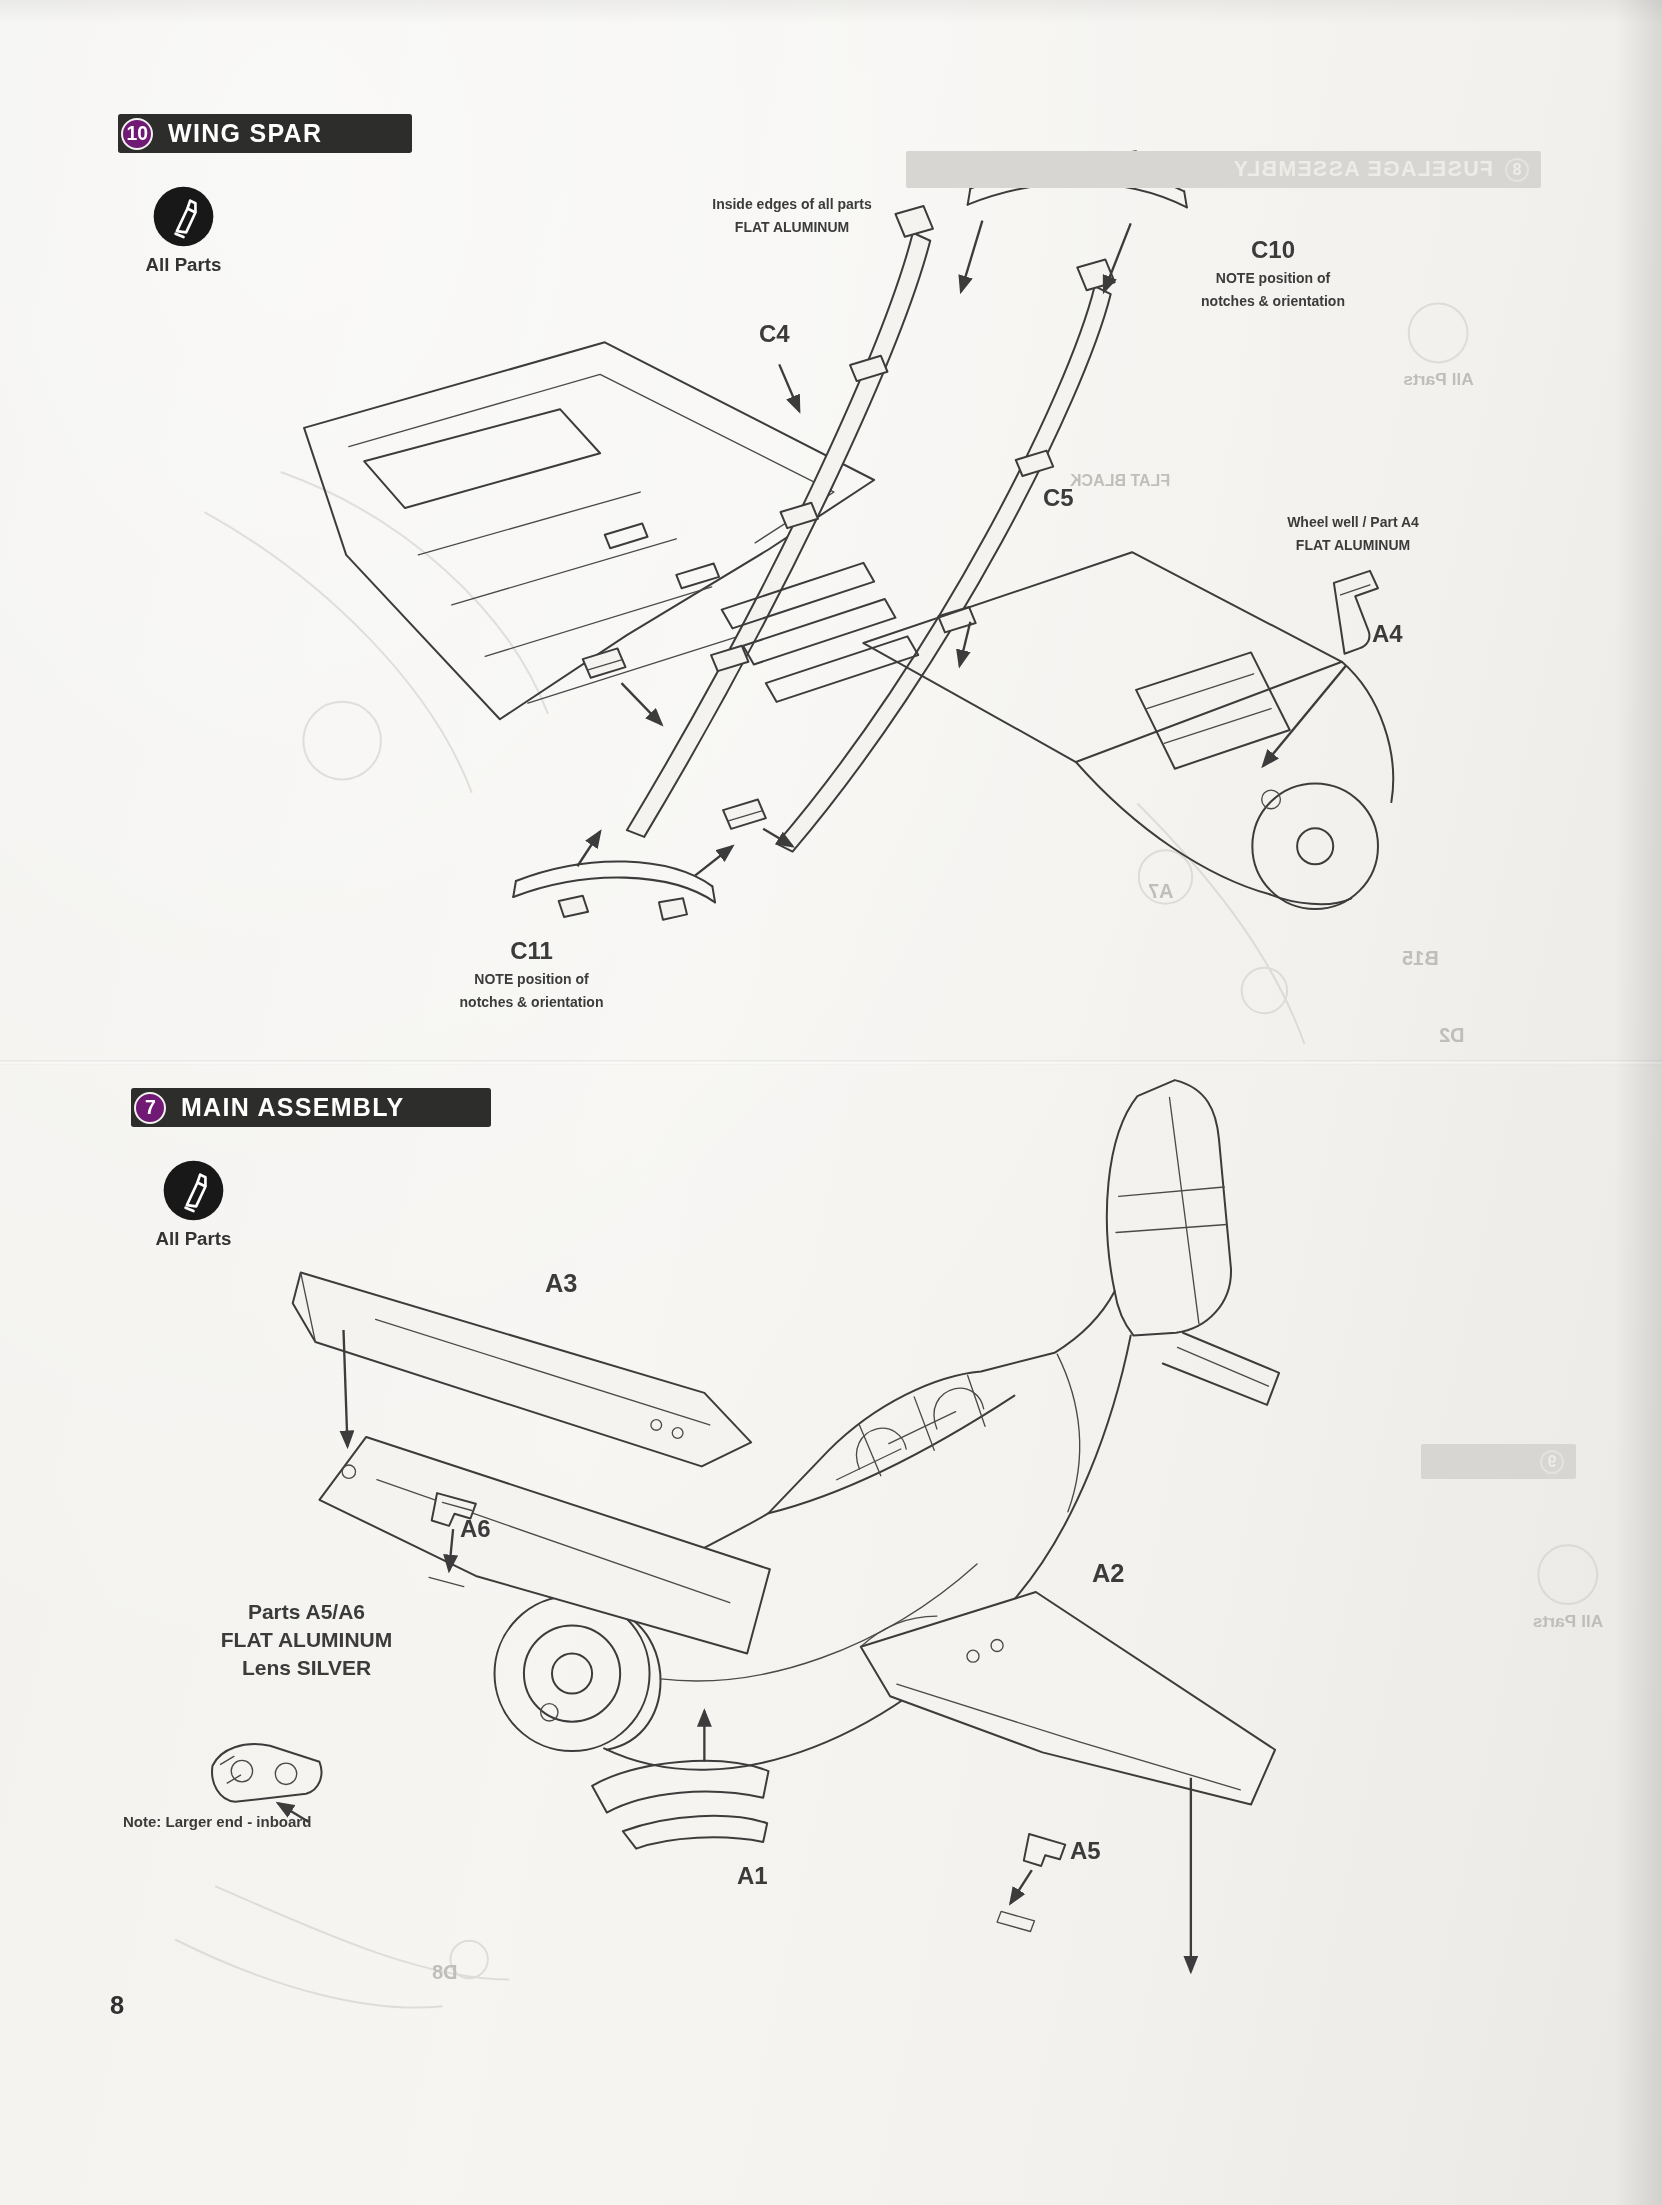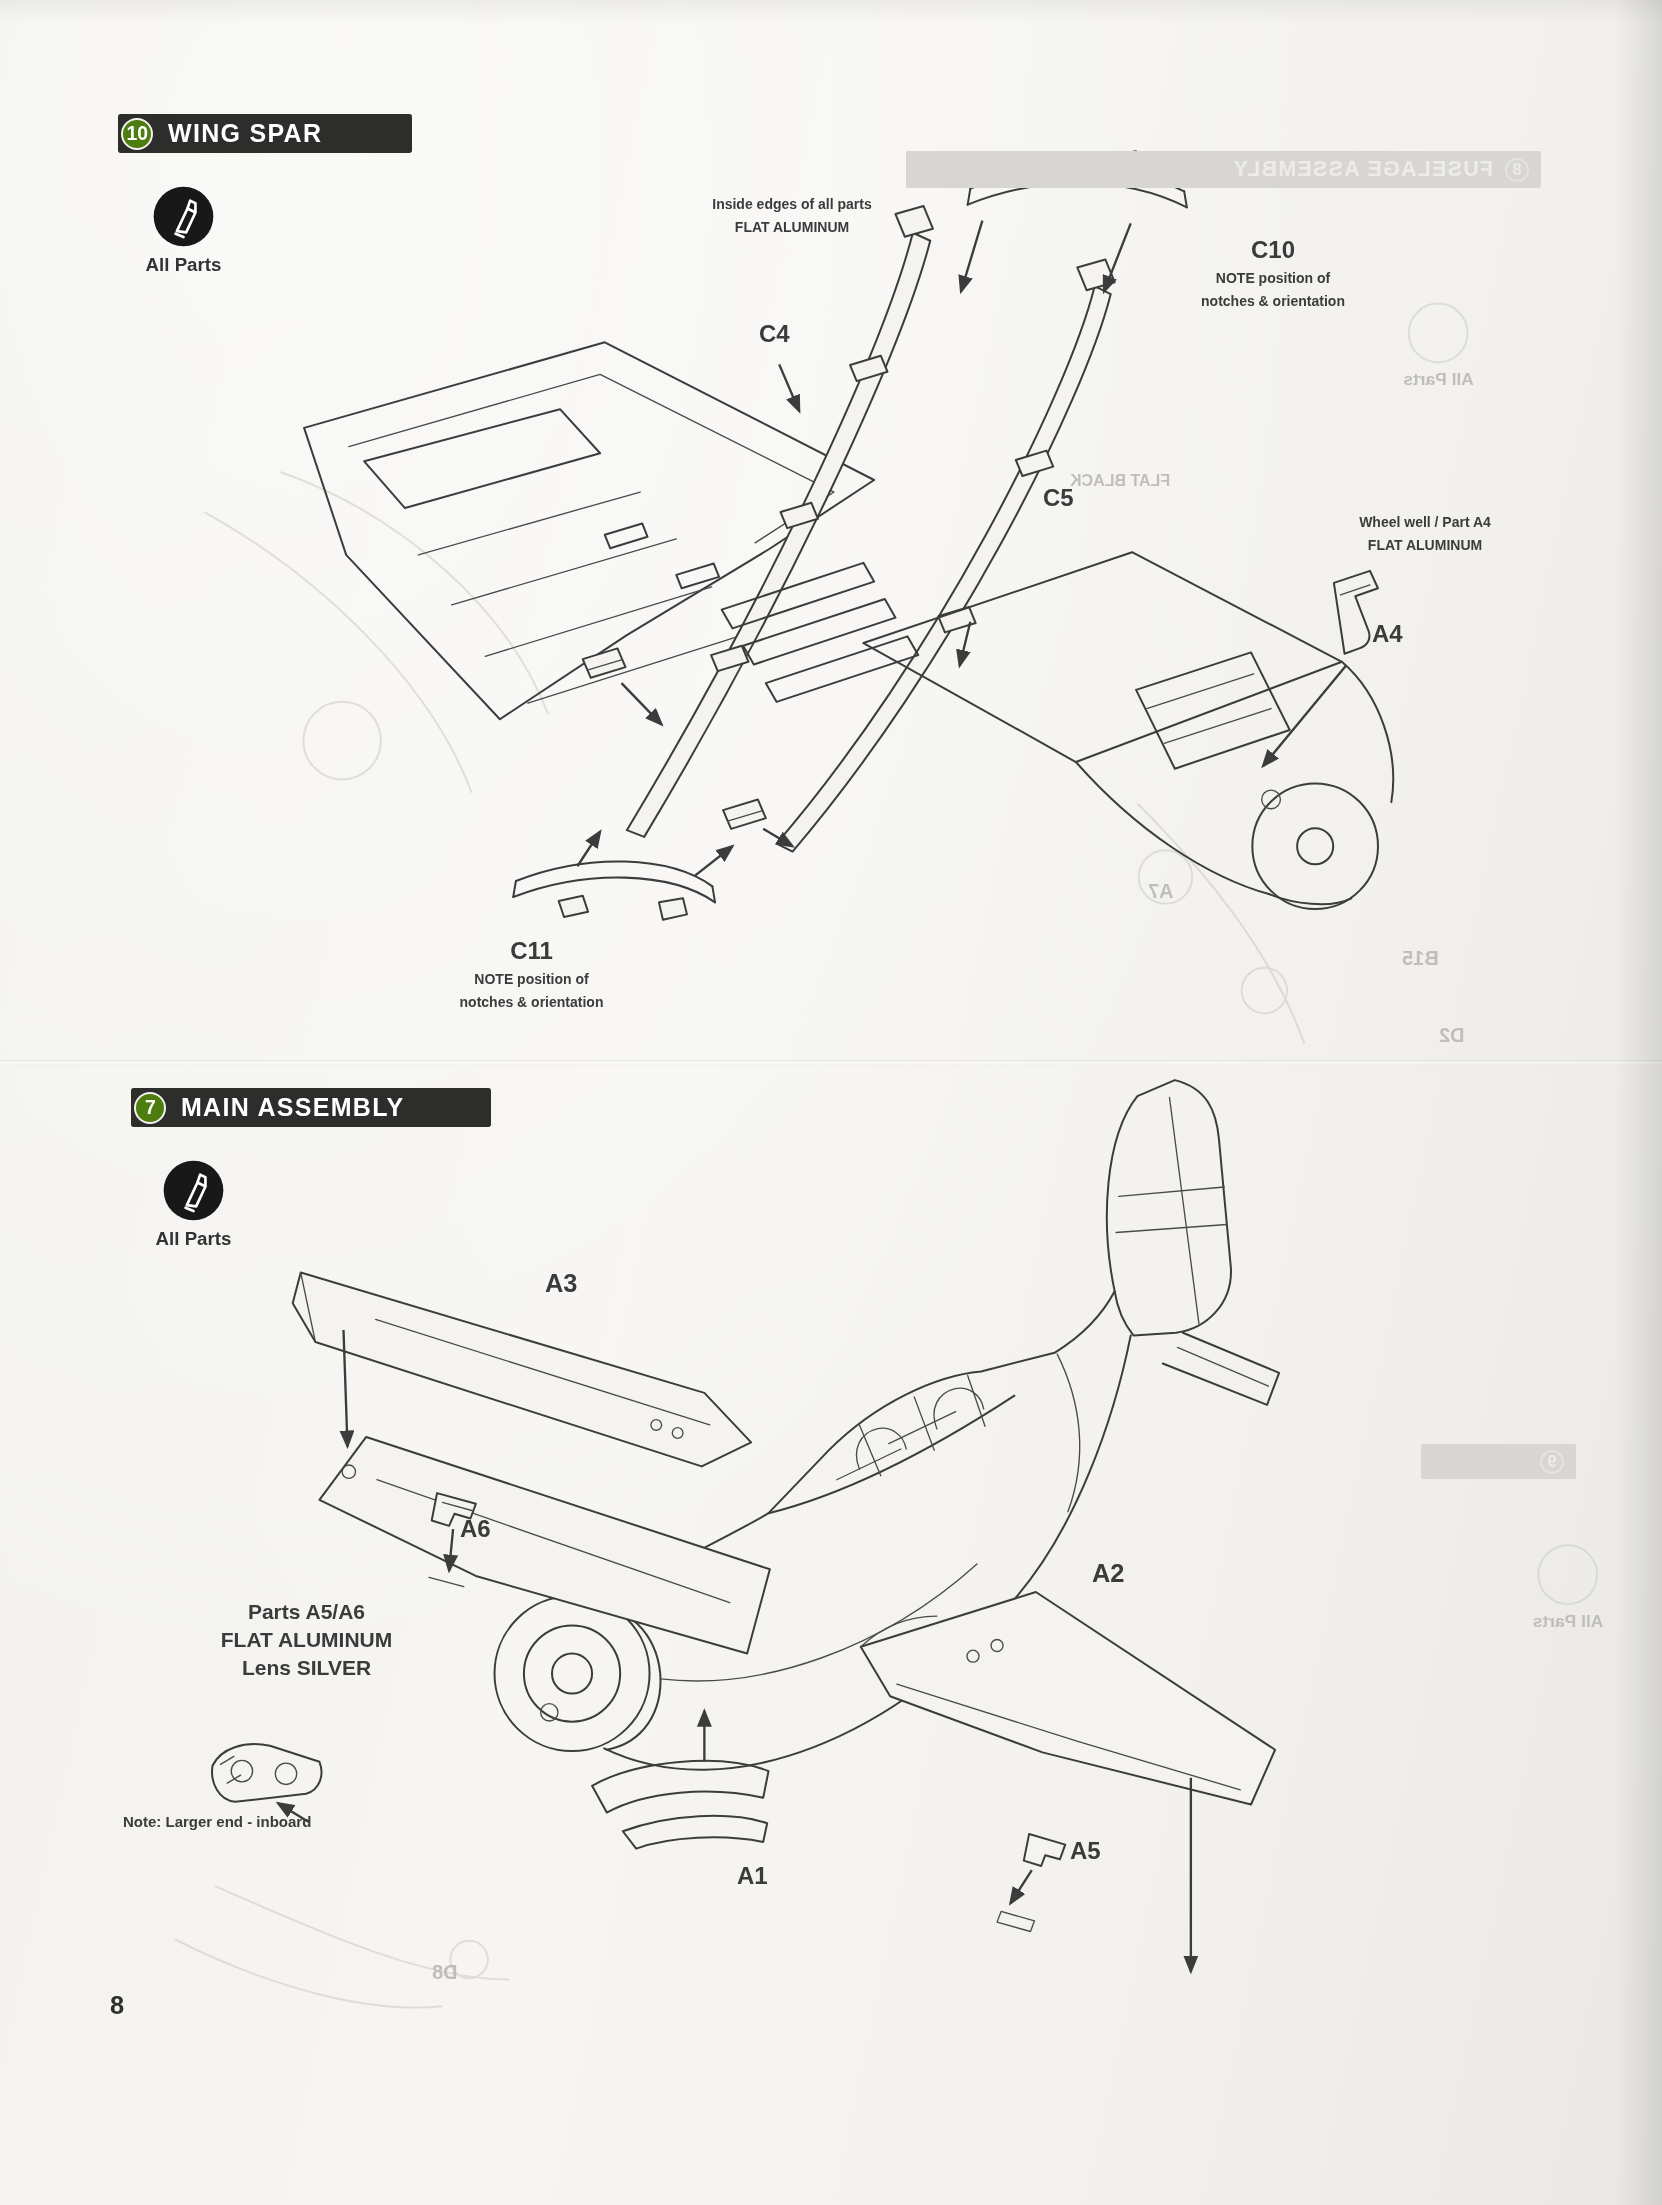--- a/index.html
+++ b/index.html
@@ -22,21 +22,21 @@
 
   svg.art { position:absolute; left:0; top:0; width:1662px; height:2205px; }
   .ln    { fill:none; stroke:#3c3c3c; stroke-width:3; stroke-linecap:round; stroke-linejoin:round; }
   .lnthin{ fill:none; stroke:#4a4a4a; stroke-width:2; stroke-linecap:round; stroke-linejoin:round; }
   .fillw { fill:#f4f3f0; stroke:#3c3c3c; stroke-width:3; stroke-linejoin:round; }
   .arrow { fill:none; stroke:#3c3c3c; stroke-width:3.5; marker-end:url(#ah); }
   .ghostln { fill:none; stroke:#cbcac6; stroke-width:3; }
 
   .step-header { position:absolute; height:39px; background:#2d2d2c; color:#ffffff;
     display:inline-flex; align-items:center; border-radius:2.7px; padding:0 20px 0 3.3px; }
-  .step-badge { width:32px; height:32px; border-radius:50%; background:#4d7c0f; border:2.7px solid #f2f1ee;
+  .step-badge { width:32px; height:32px; border-radius:50%; background:#701a75; border:2.7px solid #f2f1ee;
     color:#fff; font-weight:bold; font-size:19.4px; display:flex; align-items:center; justify-content:center;
     margin-right:14.7px; flex:0 0 auto; }
   .step-title { font-weight:bold; font-size:25px; letter-spacing:1.3px; white-space:nowrap; }
 
   .allparts { position:absolute; width:107px; text-align:center; }
   .allparts .circ { width:61px; height:61px; margin:0 auto; }
   .allparts .ap-label { margin-top:6.7px; font-weight:bold; font-size:18.7px; color:#333; }
 
   .lbl { position:absolute; font-weight:bold; color:#3b3b3b; white-space:nowrap; }
   .part36 { font-size:24px; }
@@ -289,21 +289,21 @@
   <div class="lbl part36" style="left:759px; top:320px;">C4</div>
 
   <div class="noteblock" style="left:1136px; top:235px; width:274px;">
     <div class="nt">C10</div>
     <div class="nl">NOTE position of</div>
     <div class="nl">notches &amp; orientation</div>
   </div>
 
   <div class="lbl part36" style="left:1043px; top:444px;margin-top:40px;">C5</div>
 
-  <div class="noteblock" style="left:1288px; top:511px; width:274px;">
+  <div class="noteblock" style="left:1216px; top:511px; width:274px;">
     <div class="nl">Wheel well / Part A4</div>
     <div class="nl">FLAT ALUMINUM</div>
   </div>
 
   <div class="lbl part36" style="left:1372px; top:620px;">A4</div>
 
   <div class="noteblock" style="left:398px; top:936px; width:267px;">
     <div class="nt">C11</div>
     <div class="nl">NOTE position of</div>
     <div class="nl">notches &amp; orientation</div>

